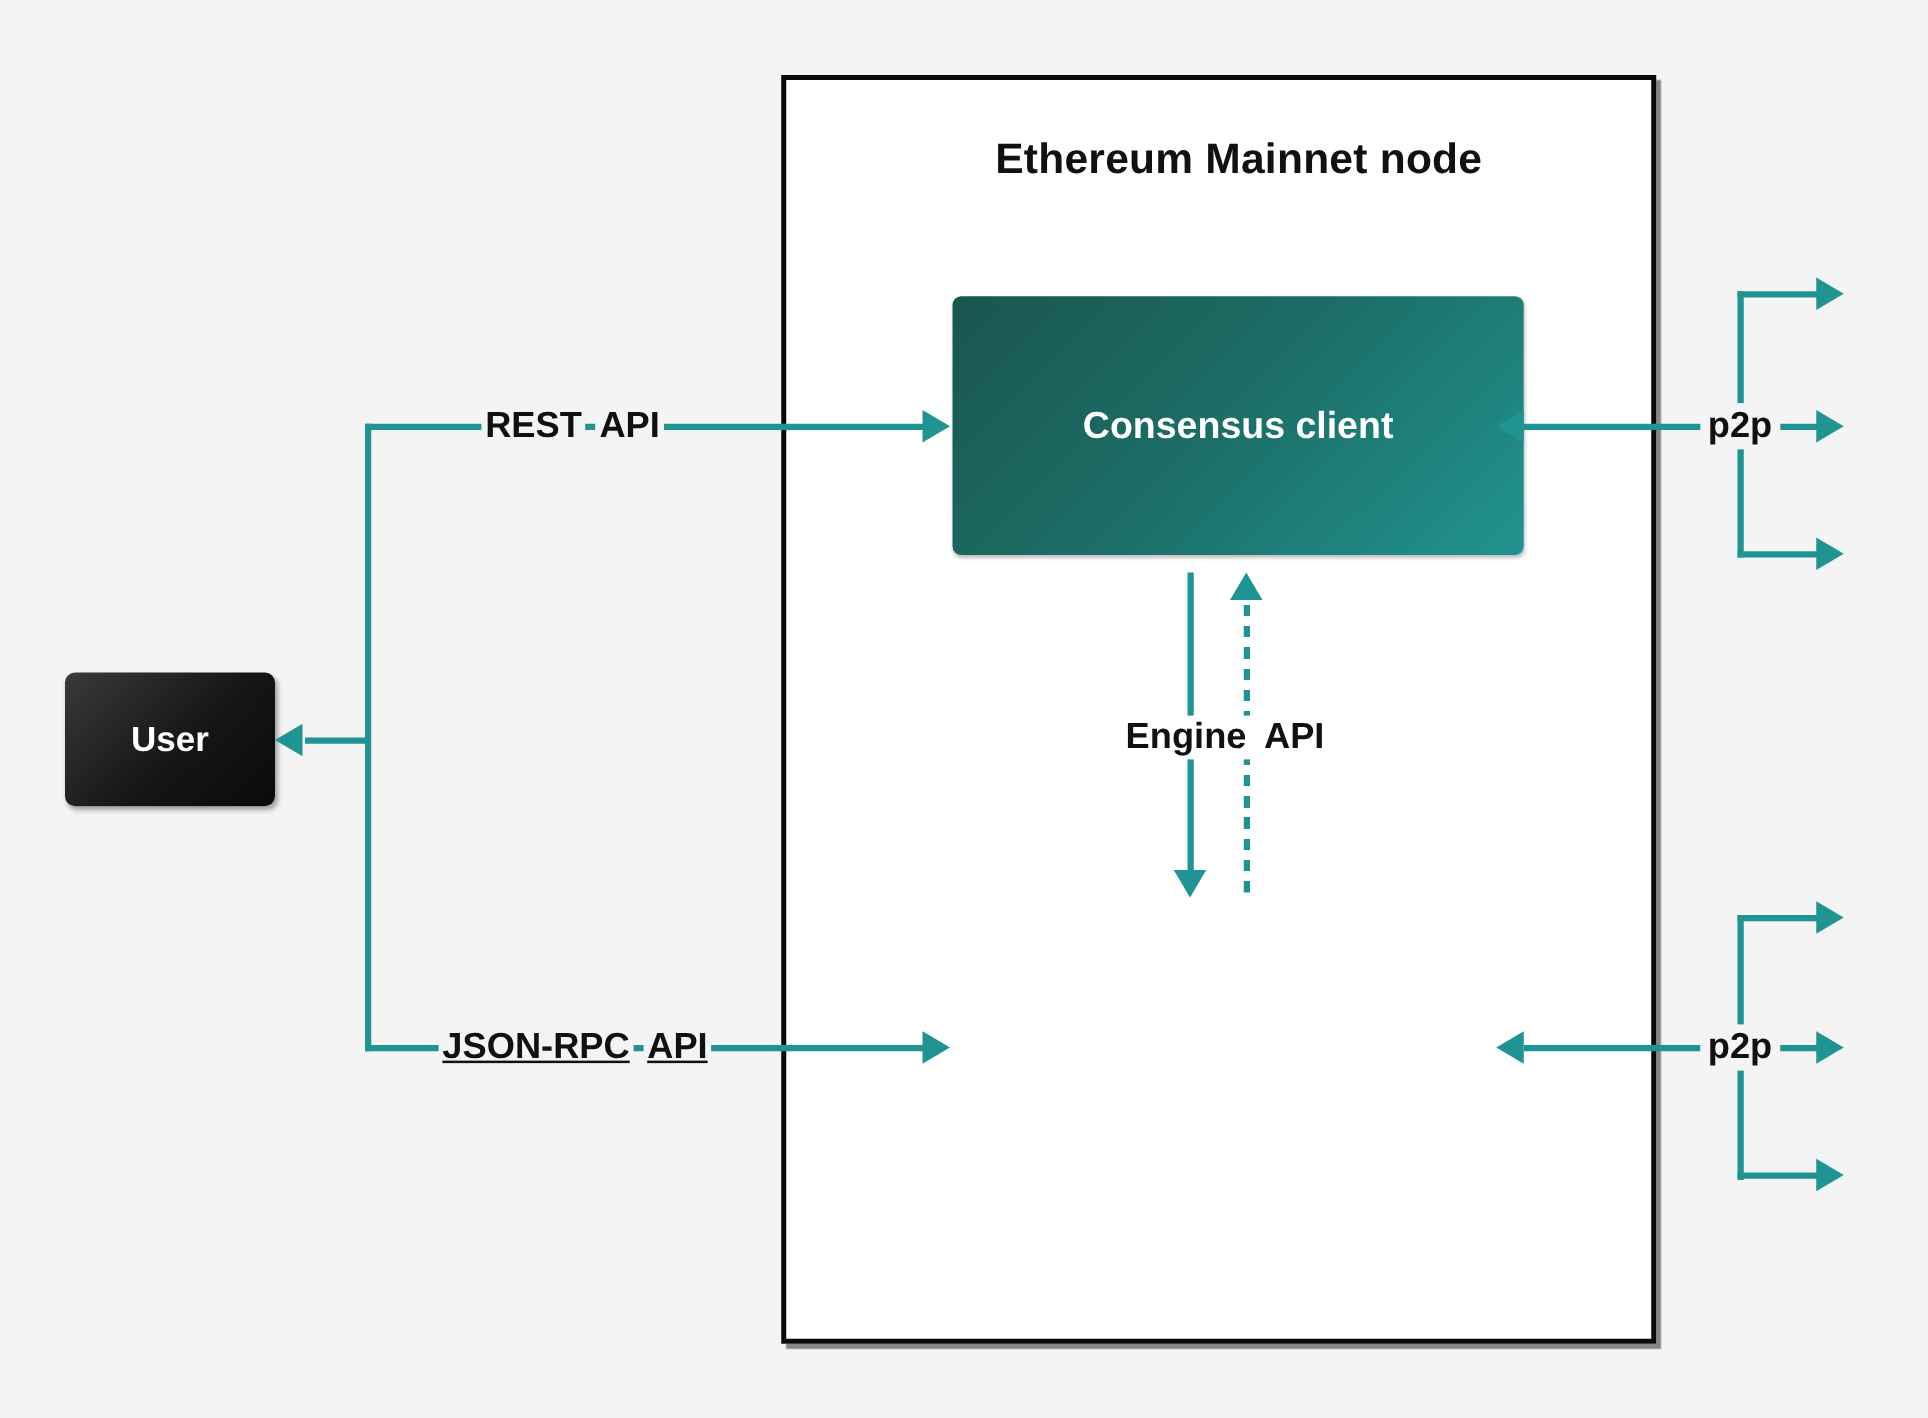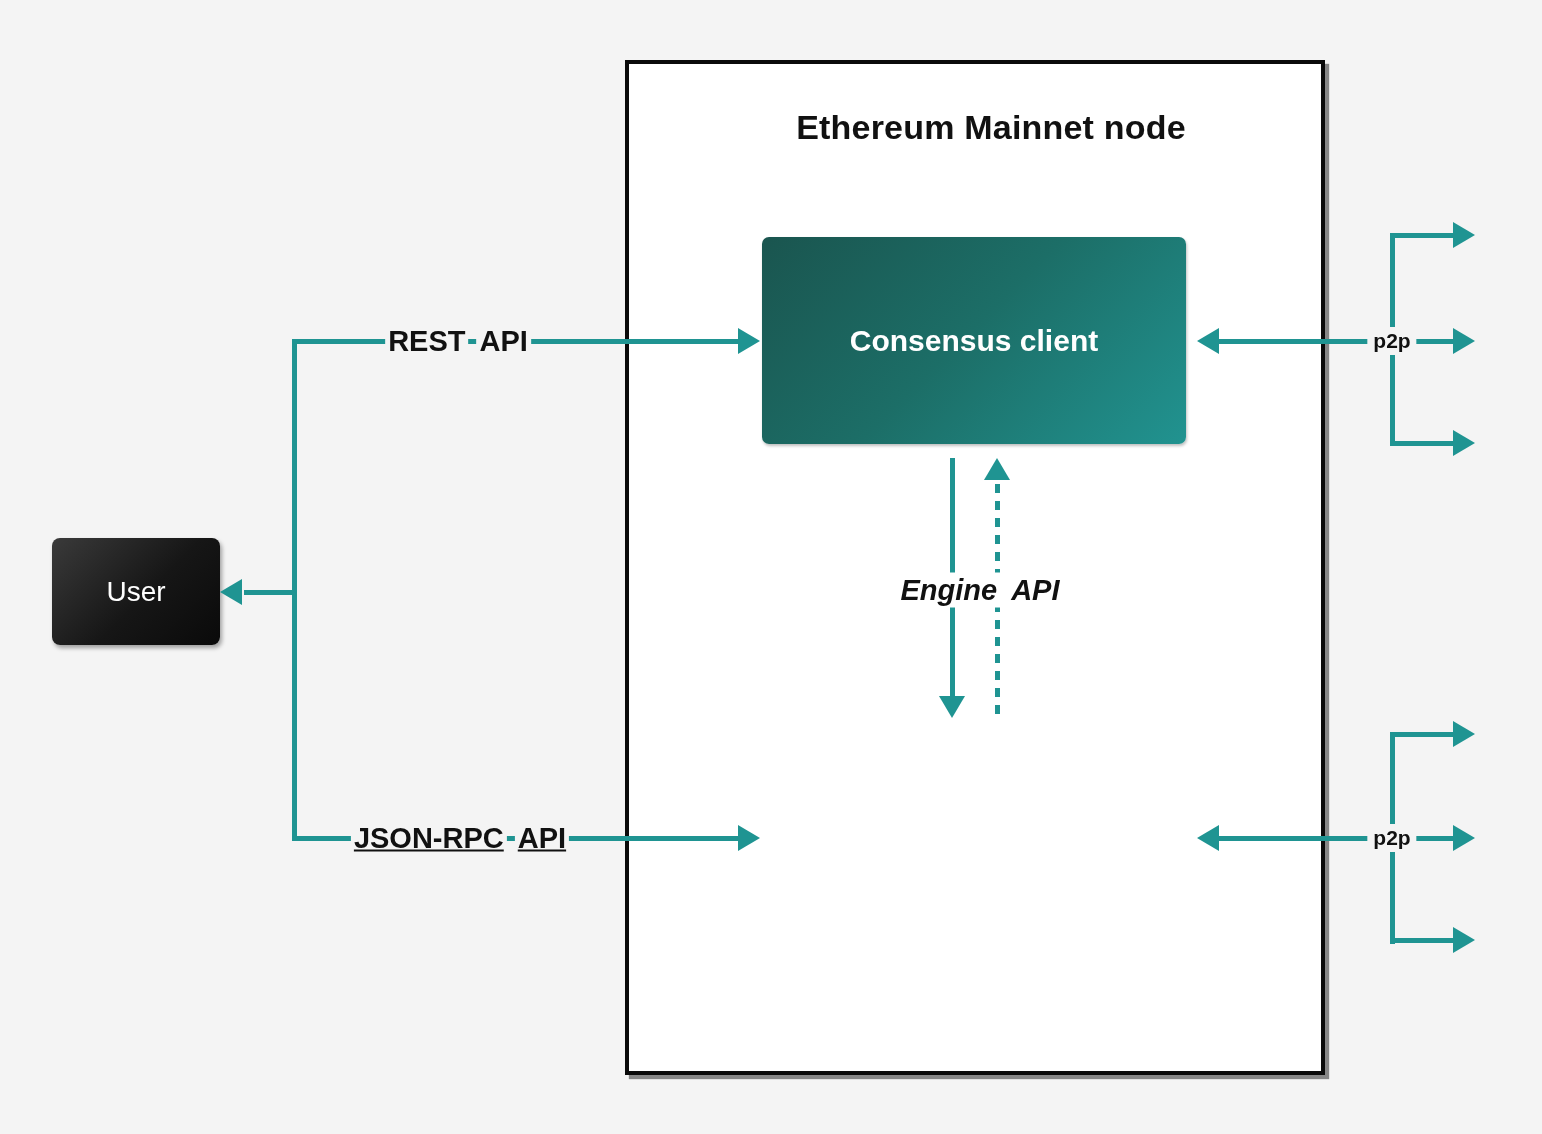--- a/index.html
+++ b/index.html
@@ -30,34 +30,34 @@
   }
   .panel-title{
     position:absolute;left:0;top:44px;width:100%;text-align:center;
     font-size:34px;font-weight:bold;color:var(--label-text);
     letter-spacing:.2px;
     margin-left:16px;
   }
   
   .client-node{
     position:absolute;display:flex;align-items:center;justify-content:center;
-    width:424px;border-radius:7px;z-index:2;
+    width:457px;border-radius:7px;z-index:2;
     background:linear-gradient(135deg,var(--client-grad-a) 0%,#1c6e67 48%,var(--client-grad-b) 100%);
     box-shadow:1px 2px 3px rgba(0,0,0,.25);
     color:var(--node-text);font-size:30px;font-weight:bold;
   }
   .node-consensus{left:762px;top:237px;height:207px;}
   .node-execution{left:762px;top:733px;height:210px;}
   .node-user{
     position:absolute;left:52px;top:538px;width:168px;height:107px;
     display:flex;align-items:center;justify-content:center;
     border-radius:8px;z-index:2;
     background:linear-gradient(135deg,var(--user-grad-a) 0%,#161616 55%,var(--user-grad-b) 100%);
     box-shadow:2px 3px 4px rgba(0,0,0,.35);
-    color:var(--node-text);font-size:28px;font-weight:normal;
+    color:var(--node-text);font-size:28px;font-weight:bold;
   }
   
   .hline,.vline{position:absolute;background:var(--accent);z-index:3;}
   .hline{height:5px;}
   .vline{width:5px;}
   .vline.dotted{
     background:repeating-linear-gradient(to bottom,var(--accent) 0 9px,transparent 9px 17px);
   }
   
   .ah{position:absolute;width:0;height:0;z-index:3;}
@@ -68,21 +68,21 @@
   
   .edge-label{
     position:absolute;transform:translate(-50%,-50%);
     display:flex;gap:8px;z-index:4;
     font-size:29px;font-weight:bold;color:var(--label-text);white-space:nowrap;
   }
   .edge-label span{background:var(--page-bg);padding:1px 3px;}
   .edge-label.on-white span{background:var(--panel-bg);}
   .p2p-label{
     position:absolute;transform:translate(-50%,-50%);z-index:4;
-    font-size:21px;font-weight:bold;color:var(--label-text);
+    font-size:29px;font-weight:bold;color:var(--label-text);
     background:var(--page-bg);padding:2px 6px;text-align:right;
   }
 </style>
 </head>
 <body>
 
 <div class="canvas">
 
   <div class="panel">
     <div class="panel-title">Ethereum Mainnet node</div>
@@ -112,21 +112,21 @@
   <div class="ah ah-right" style="left:738px;top:825px;"></div>
   <div class="edge-label" style="left:460px;top:838px;text-decoration:underline;">
     <span>JSON-RPC</span>
     <span>API</span>
   </div>
 
   <div class="vline" style="left:950px;top:458px;height:240px;"></div>
   <div class="ah ah-down" style="left:939px;top:696px;"></div>
   <div class="vline dotted" style="left:995px;top:484px;height:230px;"></div>
   <div class="ah ah-up" style="left:984px;top:458px;"></div>
-  <div class="edge-label on-white" style="left:980px;top:590px;font-style:italic;">
+  <div class="edge-label on-white" style="left:980px;top:590px;">
     <span>Engine</span>
     <span>API</span>
   </div>
 
   <div class="vline" style="left:1390px;top:233px;height:213px;"></div>
   <div class="hline" style="left:1219px;top:339px;width:176px;"></div>
   <div class="ah ah-left" style="left:1197px;top:328px;"></div>
   <div class="hline" style="left:1395px;top:339px;width:62px;"></div>
   <div class="ah ah-right" style="left:1453px;top:328px;"></div>
   <div class="hline" style="left:1390px;top:233px;width:68px;"></div>

